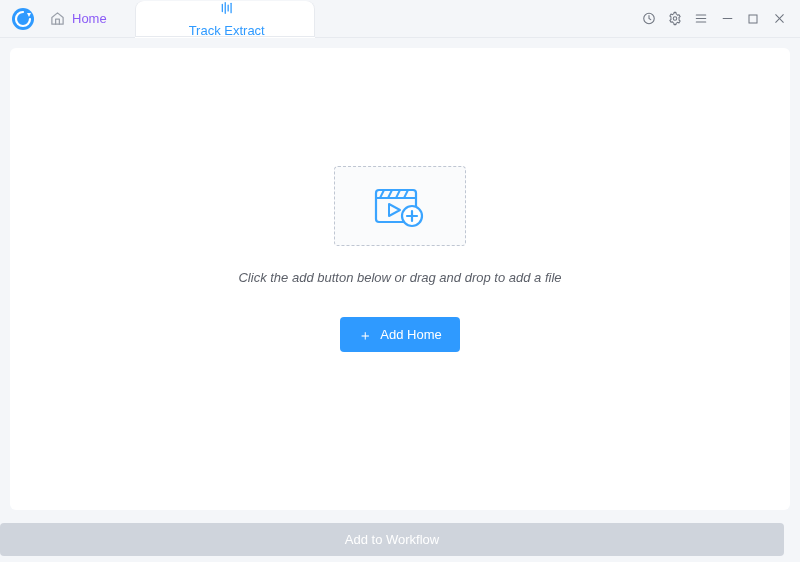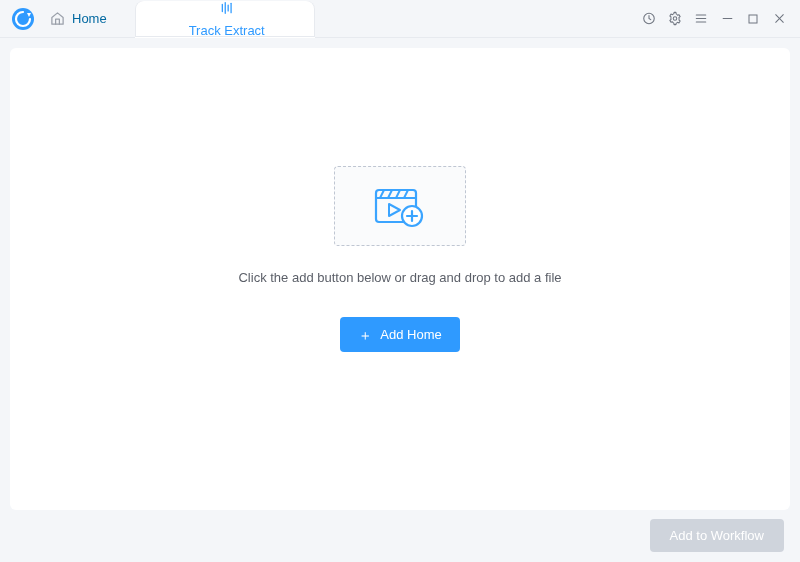--- a/index.html
+++ b/index.html
@@ -3,21 +3,21 @@
 <meta charset="utf-8">
 <style>
   * { box-sizing: border-box; margin: 0; padding: 0; }
   html, body { width: 800px; height: 562px; font-family: -apple-system, "Segoe UI", Arial, sans-serif; background: #f4f6f9; overflow: hidden; }
   .window { width: 800px; height: 562px; display: flex; flex-direction: column; background: #f4f6f9; }
 
   
   .titlebar { height: 38px; display: flex; align-items: center; background: #f4f6f9; border-bottom: 1px solid #e7eaef; }
   .logo-circle { width: 22px; height: 22px; margin: 0 10px 0 12px; display: flex; align-items: center; justify-content: center; }
   .tabs { display: flex; align-items: stretch; height: 38px; }
-  .tab-home { display: flex; align-items: center; gap: 7px; padding: 0 28px 0 6px; color: #0369a1; font-size: 13px; cursor: pointer; }
+  .tab-home { display: flex; align-items: center; gap: 7px; padding: 0 28px 0 6px; color: #8b5cf6; font-size: 13px; cursor: pointer; }
   .tab-active {
     display: flex; align-items: center; gap: 8px; padding: 0 10px 0 14px;
     background: #ffffff; border-top-left-radius: 8px; border-top-right-radius: 8px;
     position: relative; top: 1px; height: 37px;
     color: #2f9aff; font-size: 13px; cursor: pointer;
     box-shadow: 0 -1px 0 #e7eaef inset, -1px 0 0 #e7eaef inset, 1px 0 0 #e7eaef inset;
     border-bottom: 1px solid #ffffff;
     min-width: 180px;
     flex-direction: column;
   }
@@ -29,29 +29,29 @@
   .panel { flex: 1; margin: 10px 10px 4px 10px; background: #ffffff; border-radius: 6px; display: flex; flex-direction: column; position: relative; }
   .panel-content { flex: 1; display: flex; flex-direction: column; align-items: center; justify-content: center; padding-bottom: 40px; }
 
   .dropzone {
     width: 132px; height: 80px;
     border: 1px dashed #bfc6d2; border-radius: 4px;
     background: #fafbfc;
     display: flex; align-items: center; justify-content: center;
     margin-bottom: 24px;
   }
-  .instruction { color: #5b5f68; font-size: 13px; margin-bottom: 32px; text-align: center; }
+  .instruction { color: #5b5f68; font-size: 13px; margin-bottom: 32px; text-align: center; font-style: italic; }
   .add-btn {
     background: #2f9aff; color: #ffffff; border: none; border-radius: 4px;
     padding: 10px 18px; font-size: 13px; cursor: pointer; display: inline-flex; align-items: center; gap: 8px;
   }
   .add-btn .plus { font-size: 14px; line-height: 1; }
 
   
-  .footer { height: 48px; display: flex; align-items: center; justify-content: flex-end; gap: 10px; padding: 0 16px 6px 0; }
+  .footer { height: 48px; display: flex; justify-content: flex-end; gap: 10px; padding: 0 16px 6px 0; flex-direction: column; }
   .footer-btn {
     border: none; border-radius: 4px; font-size: 13px; cursor: pointer;
     color: #ffffff; background: #cfd4dc; padding: 9px 20px;
   }
   .footer-btn.start { min-width: 94px; }
 
   svg { display: block; }
 </style>
 </head>
 <body>

